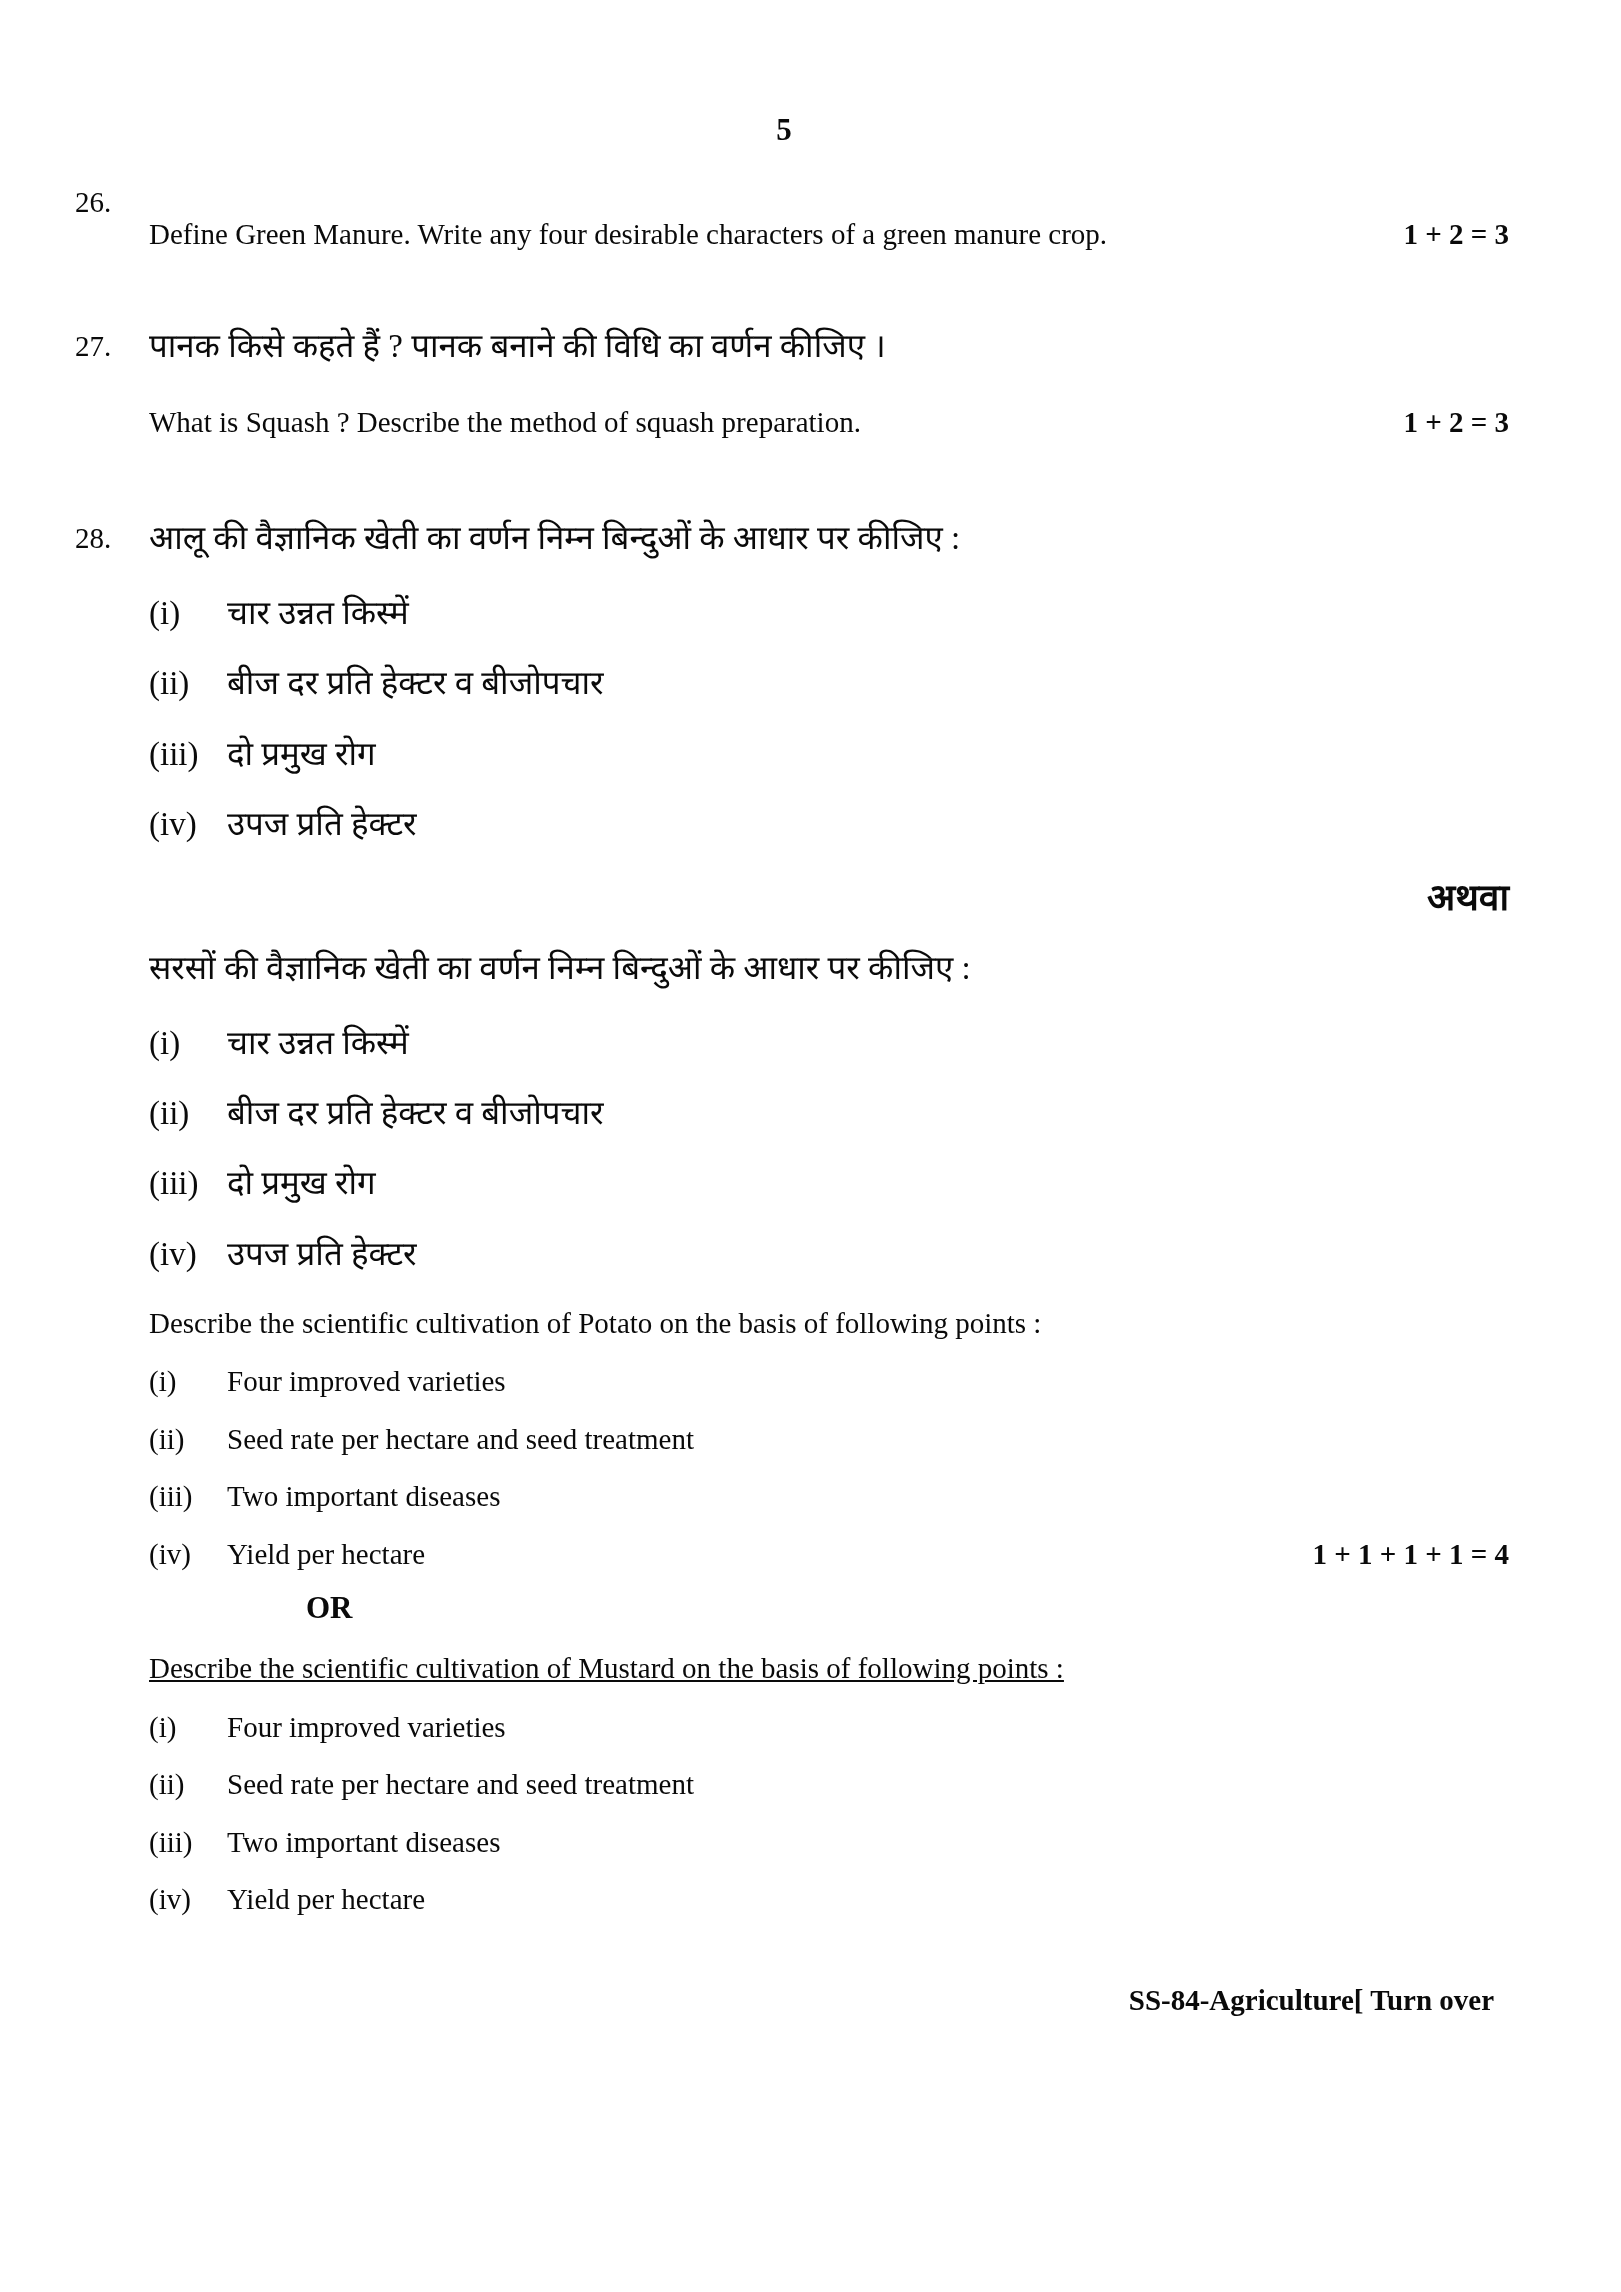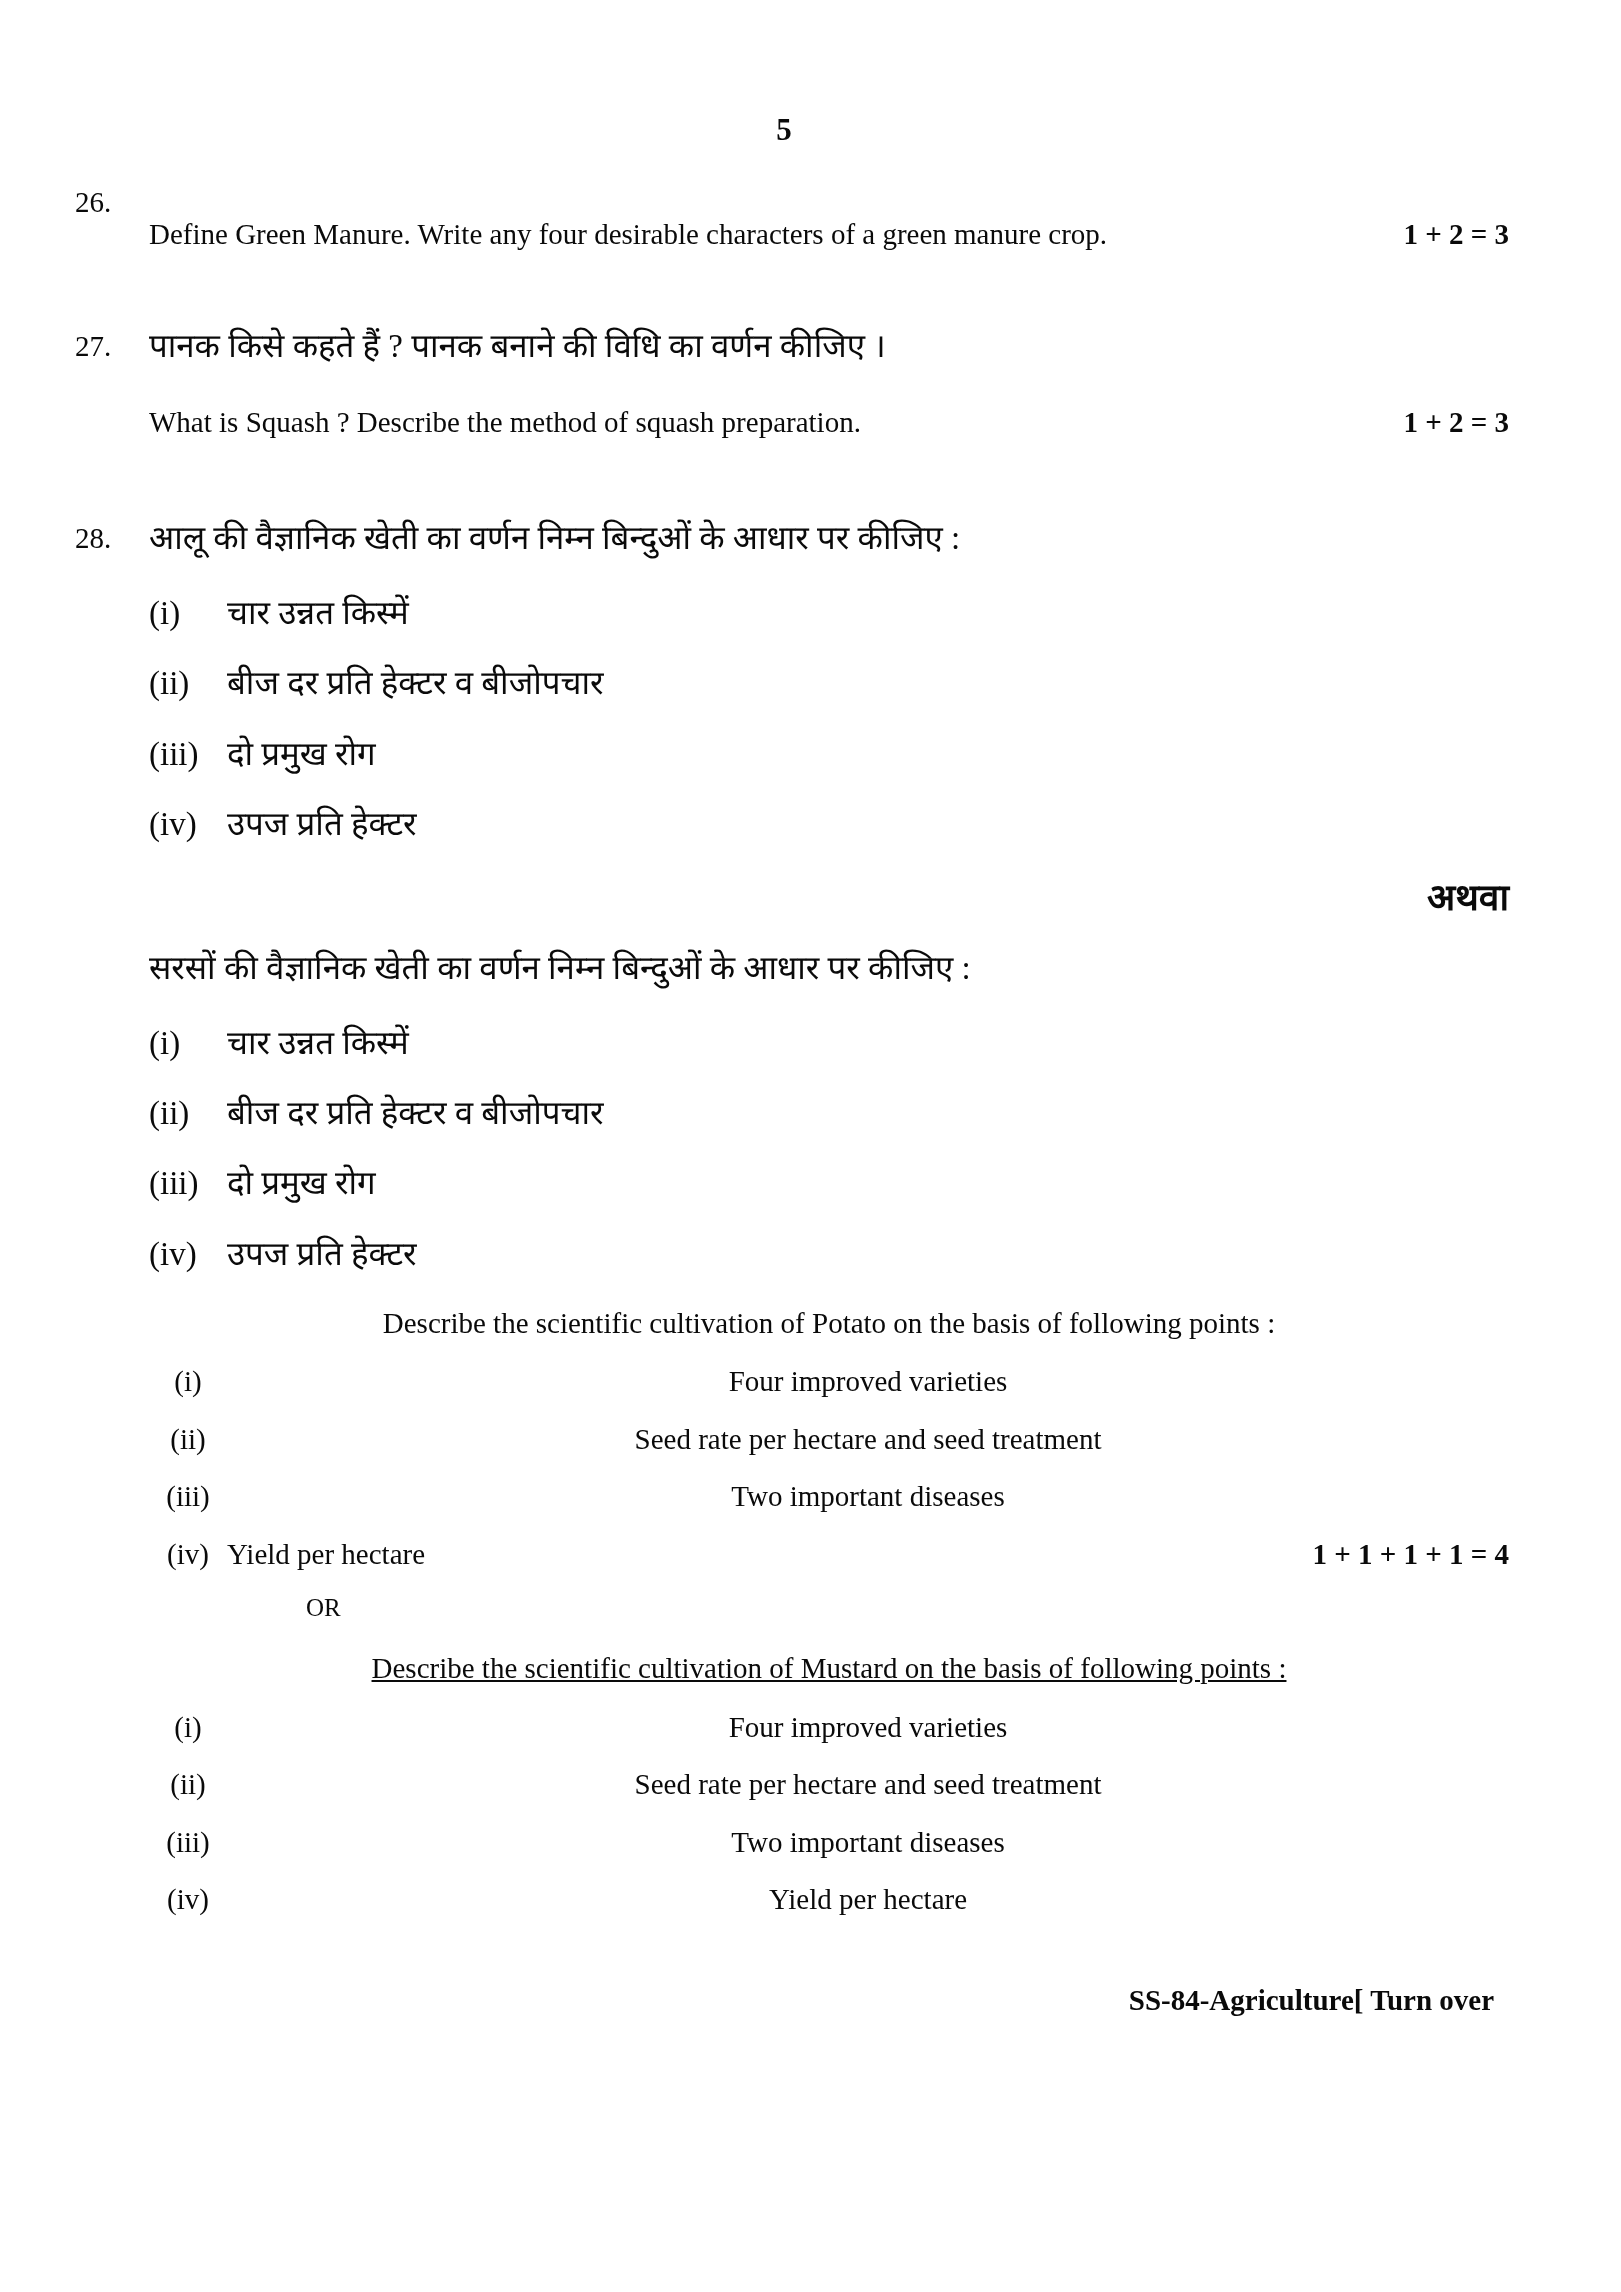--- a/index.html
+++ b/index.html
@@ -25,35 +25,35 @@
   .question { display: flex; }
   .qno {
     flex: none;
     width: 74px;
     font-size: 29px;
     line-height: 43px;
     margin-left: 16px;
   }
   .qbody { flex: 1; }
   .hindi { font-size: 33px; line-height: 43px; }
-  .eng   { font-size: 29px; line-height: 35px; text-align: center; }
+  .eng   { font-size: 29px; line-height: 35px; }
   .line-flex { display: flex; justify-content: space-between; align-items: baseline; }
   .marks { font-weight: bold; font-size: 29px; white-space: nowrap; padding-left: 19.6px; }
   .item { display: flex; }
   .ilabel { flex: none; width: 78px; }
   .itext { flex: 1; }
   .or-hindi {
     font-weight: bold;
     font-size: 37px; line-height: 43px;
     margin-left: 348px;
     text-align: right;
   }
   .or-english {
-    font-weight: normal;
-    font-size: 25px; line-height: 35px;
+    font-weight: bold;
+    font-size: 31px; line-height: 35px;
     margin-left: 157px;
   }
   
   .mt-q26       { margin-top: 32px; }
   .mt-eng26     { margin-top: 36px; }
   .mt-q27       { margin-top: 73px; }
   .mt-eng27     { margin-top: 37px; }
   .mt-q28       { margin-top: 77px; }
   .mt-hitem1    { margin-top: 32px; }
   .mt-hitem     { margin-top: 27.4px; }

